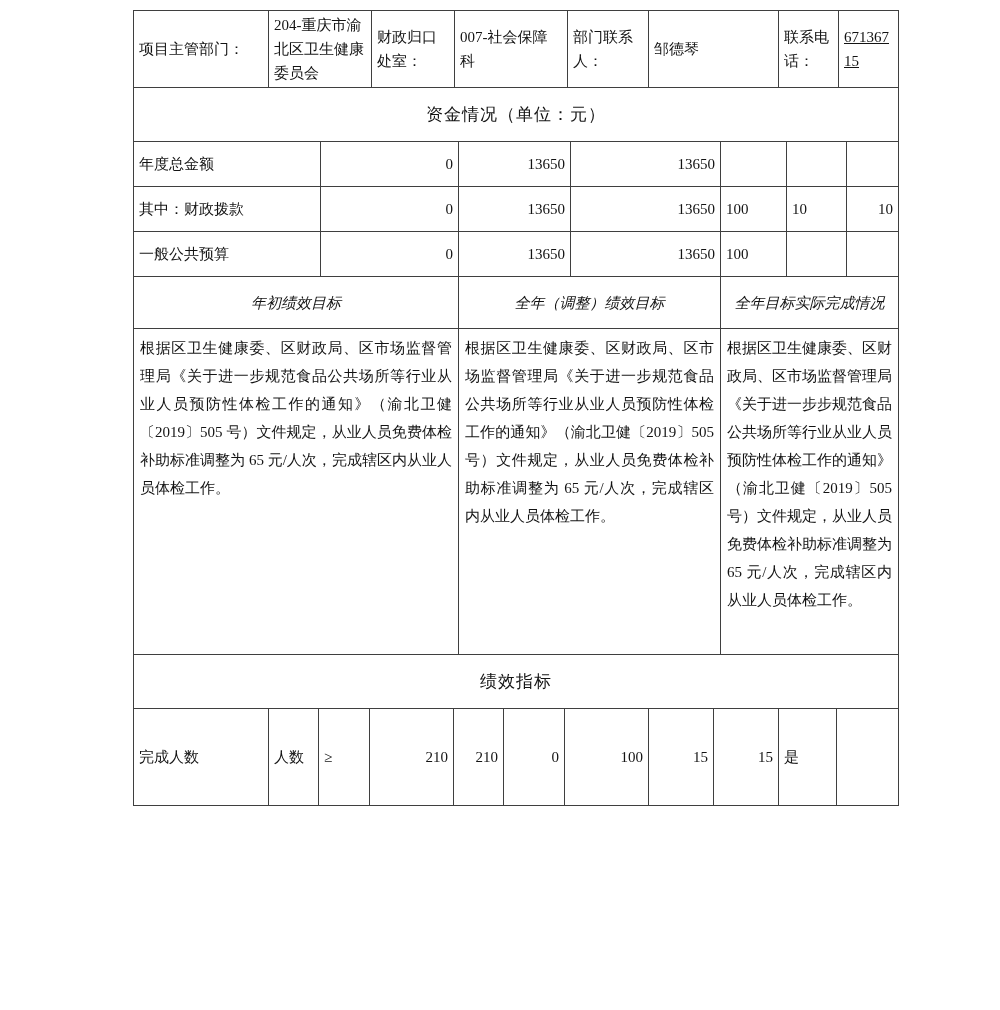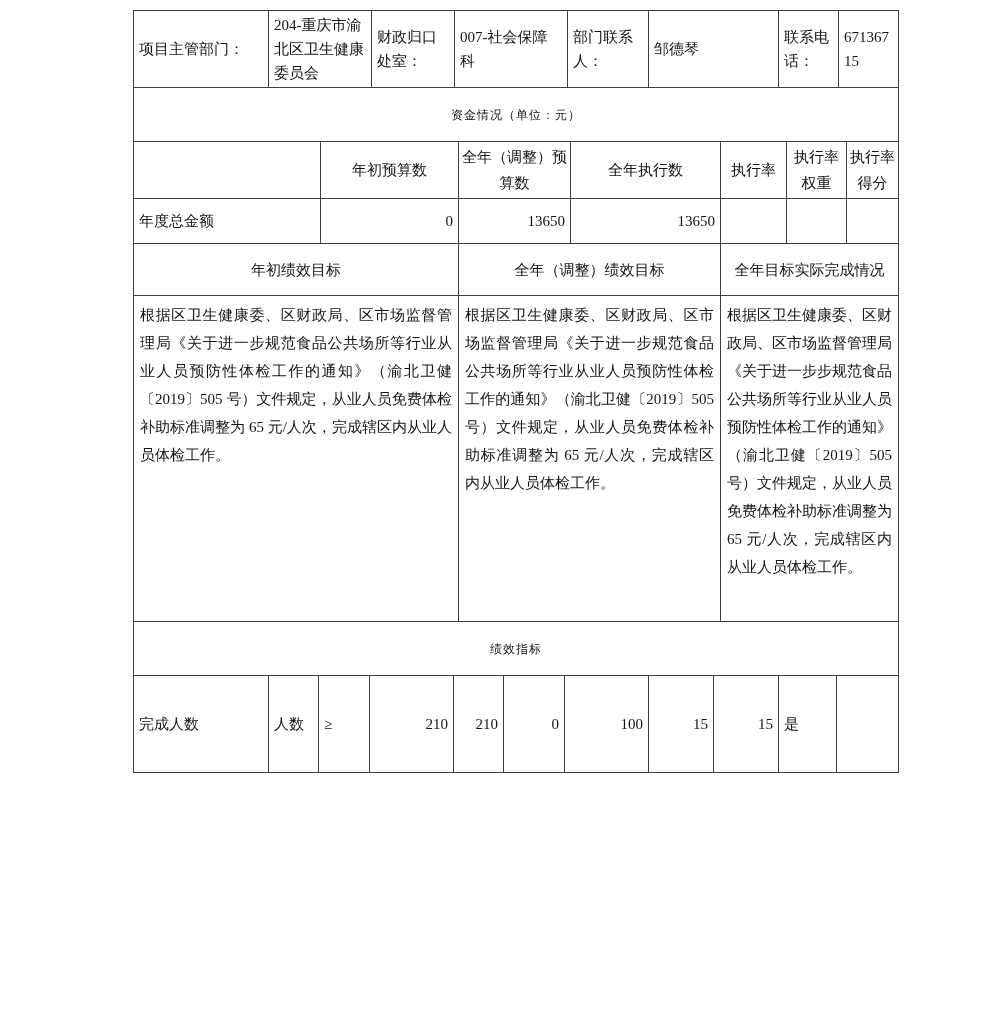--- a/index.html
+++ b/index.html
@@ -18,33 +18,33 @@
   td{
     border:1px solid #3f3f3f;
     font-size:15px;line-height:24px;
     vertical-align:middle;
     padding:2px 5px;
     overflow:hidden;
     word-break:break-word;
   }
   .l{text-align:left;}
   .r{text-align:right;}
-  .section-title{text-align:center;font-size:12px;letter-spacing:1px;font-family:Liberation Serif, serif;}
+  .section-title{text-align:center;font-size:17px;letter-spacing:1px;font-family:Liberation Serif, serif;}
   .goal-text{
     text-align:justify;vertical-align:top;
     line-height:28px;padding:5px 6px;
   }
-  .num{word-break:break-all;}
+  .num{word-break:break-all;text-decoration:underline;}
   .hdr{text-align:center;line-height:26px;padding:2px 2px;}
   
   .h-info td{height:66px;}
   .h-title td{height:49px;}
   .h-fhead td{height:49px;}
   .h-frow td{height:40px;}
-  .h-ghead td{height:47px;}
+  .h-ghead td{height:47px;font-style:italic;}
   .h-gbody td{height:315px;}
   .h-ihead td{height:91px;}
   .h-irow td{height:92px;}
 </style>
 </head>
 <body>
 
 <div class="doc">
 
   <table>
@@ -79,35 +79,44 @@
         <col style="width:112px">
         <col style="width:150px">
       <col style="width:66px">
         <col style="width:60px">
         <col style="width:52px">
     </colgroup>
     <tbody>
         <tr class="h-title">
       <td colspan="7" class="section-title">资金情况（单位：元）</td>
     </tr>
-    <tr class="h-fhead">
-      <td class="hdr"></td>
-      <td class="hdr">年初预算数</td>
-      <td class="hdr">全年（调整）预算数</td>
-      <td class="hdr">全年执行数</td>
-      <td class="hdr">执行率</td>
-      <td class="hdr">执行率权重</td>
-      <td class="hdr">执行率得分</td>
-    </tr>
     <tr class="h-frow">
       <td class="l">年度总金额</td>
       <td class="r">0</td>
       <td class="r">13650</td>
       <td class="r">13650</td>
       <td class="l"></td>
+      <td class="l"></td>
+      <td class="r"></td>
+    </tr>
+    <tr class="h-frow">
+      <td class="l">其中：财政拨款</td>
+      <td class="r">0</td>
+      <td class="r">13650</td>
+      <td class="r">13650</td>
+      <td class="l">100</td>
+      <td class="l">10</td>
+      <td class="r">10</td>
+    </tr>
+    <tr class="h-frow">
+      <td class="l">一般公共预算</td>
+      <td class="r">0</td>
+      <td class="r">13650</td>
+      <td class="r">13650</td>
+      <td class="l">100</td>
       <td class="l"></td>
       <td class="r"></td>
     </tr>
   </tbody>
     </table>
 
   <table>
     <colgroup>
       <col style="width:325px">
         <col style="width:262px">

